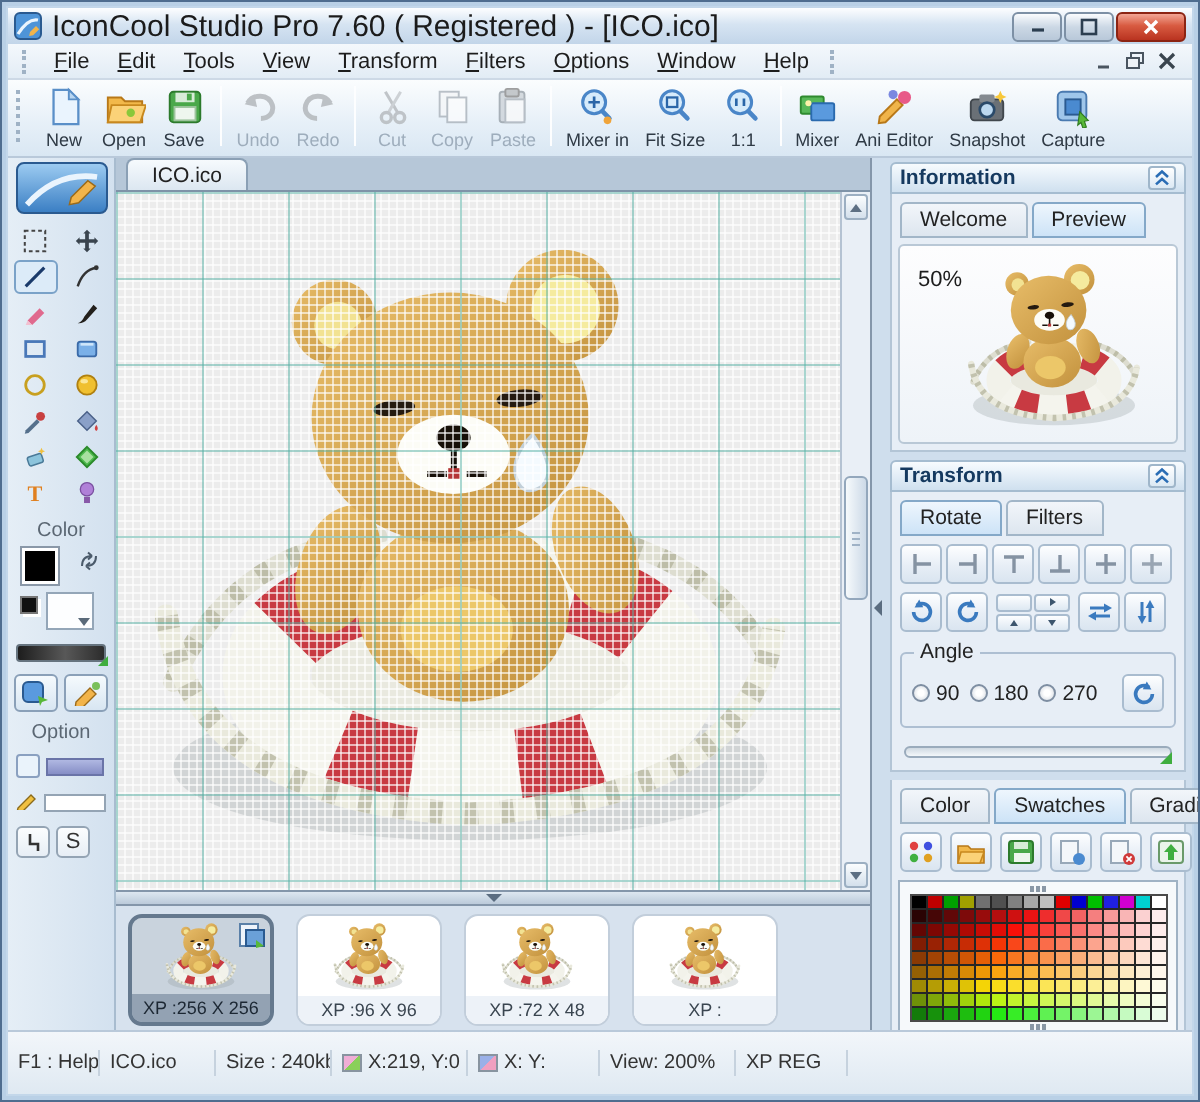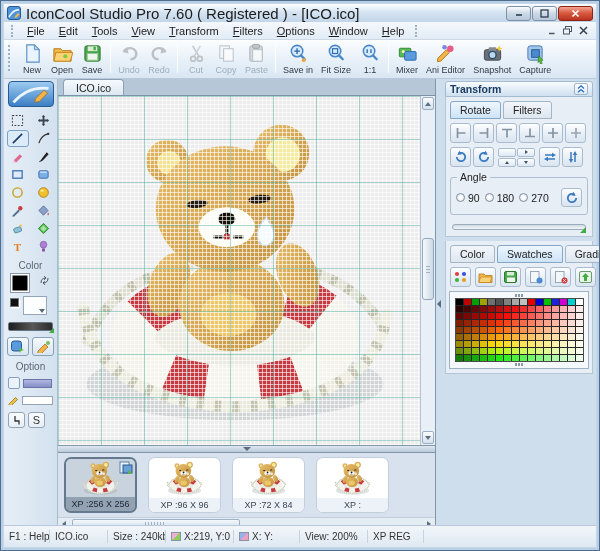--- a/index.html
+++ b/index.html
@@ -120,21 +120,21 @@
 .rot-btn{width:21px;height:19px;margin-left:auto}
 .tslider{position:relative;height:6px;margin:9px 4px 4px;border:1px solid #9aabbc;border-radius:3px;background:linear-gradient(#cfd9e2,#f3f7fa)}
 .tslider .gmark{position:absolute;right:-1px;bottom:-4px;width:0;height:0;border-left:6px solid transparent;border-bottom:6px solid #3fae3f}
 .mixrow{display:flex;gap:4px;margin:4px 2px 0}
 .mixrow .btn3d{width:21px}
 .mixrow svg{width:15px;height:14px;display:block}
 .swatchbox{margin:4px 1px 2px;background:#f6f9fb;border:1px solid #9fb2c4;padding:1px 2px}
 .swmark{width:9px;height:3px;margin:1px auto;background:repeating-linear-gradient(90deg,#8a98a6 0 2px,transparent 2px 3px)}
 #swatch-grid{display:grid;grid-template-columns:repeat(16,7px);grid-auto-rows:6px;gap:1px;background:#262626;border:1px solid #4a4a4a;width:max-content;margin:0 auto}
 
-.statusbar{position:absolute;left:3px;bottom:3px;right:3px;height:22px;background:linear-gradient(#f2f6fa,#dfe9f2);border-top:1px solid #b9c9da;display:flex;align-items:center;font-size:10px;color:#333}
+.statusbar{position:absolute;left:3px;bottom:3px;right:3px;height:32px;background:linear-gradient(#f2f6fa,#dfe9f2);border-top:1px solid #b9c9da;display:flex;align-items:center;font-size:10px;color:#333}
 .st-cell{display:flex;align-items:center;gap:3px;padding:0 5px;border-right:1px solid #c6d2de;height:13px;white-space:nowrap;overflow:hidden;flex:none}
 .st-ic{width:10px;height:9px;border:1px solid #8894a0;display:inline-block;flex:none}
 .ic1{background:linear-gradient(135deg,#f0aed6 50%,#8ad05a 50%)}
 .ic2{background:linear-gradient(135deg,#9ab0e8 50%,#f0a0c0 50%)}
 .tri-down{width:0;height:0;border-left:4px solid transparent;border-right:4px solid transparent;border-top:4px solid #5a6c80}
 </style>
 </head>
 <body>
 
 <svg width="0" height="0" style="position:absolute" aria-hidden="true">
@@ -331,21 +331,21 @@
         <span class="tb-sep"></span>
         <div class="tbtn">
           <span class="ticon">
             <svg viewBox="0 0 22 22">
               <circle cx="9.5" cy="8.5" r="6" fill="#d6ebfb" stroke="#4a86c8" stroke-width="1.6"></circle>
               <path d="M13.8 13.2 L17.5 17" stroke="#4a86c8" stroke-width="2.4" stroke-linecap="round"></path>
               <path d="M6.5 8.5 h6 M9.5 5.5 v6" stroke="#2a66a8" stroke-width="1.4"></path>
               <circle cx="16.5" cy="18" r="2" fill="#f0a43a"></circle>
             </svg>
           </span>
-          <span class="tlabel">Save in</span>
+          <span class="tlabel">Mixer in</span>
         </div>
         <div class="tbtn">
           <span class="ticon">
             <svg viewBox="0 0 22 22">
               <circle cx="9.5" cy="8.5" r="6" fill="#d6ebfb" stroke="#4a86c8" stroke-width="1.6"></circle>
               <path d="M13.8 13.2 L17.5 17" stroke="#4a86c8" stroke-width="2.4" stroke-linecap="round"></path>
               <rect x="6.8" y="6" width="5.4" height="5" fill="none" stroke="#2a66a8" stroke-width="1.2"></rect>
             </svg>
           </span>
           <span class="tlabel">Fit Size</span>
@@ -602,21 +602,21 @@
               </svg>
             </div>
             <div class="card-lbl">XP :96 X 96</div>
           </div>
           <div class="card">
             <div class="card-img">
               <svg class="bear-sm" viewBox="0 0 100 100">
                 <use href="#bear"></use>
               </svg>
             </div>
-            <div class="card-lbl">XP :72 X 84</div>
+            <div class="card-lbl">XP :72 X 48</div>
           </div>
           <div class="card">
             <div class="card-img">
               <svg class="bear-sm" viewBox="0 0 100 100">
                 <use href="#bear"></use>
               </svg>
             </div>
             <div class="card-lbl">XP :</div>
           </div>
         </div>
@@ -628,20 +628,42 @@
         <span class="harr r"></span>
       </div>
     </div>
 
     <div class="vsplit">
         <span class="tri-l"></span>
       </div>
 
     <div class="rightpanel">
 
+      <div class="section">
+        <div class="sec-head">
+          <span>Information</span>
+          <span class="collapse">
+              <svg width="10" height="10" viewBox="0 0 10 10">
+                <path d="M2 4.5 L5 1.8 L8 4.5 M2 8.2 L5 5.5 L8 8.2" fill="none" stroke="#2a6db5" stroke-width="1.3"></path>
+              </svg>
+            </span>
+        </div>
+        <div class="sec-body">
+          <div class="sec-tabs">
+            <span class="ptab">Welcome</span>
+            <span class="ptab active">Preview</span>
+          </div>
+          <div class="preview-box">
+            <span class="zoomlbl">50%</span>
+            <svg class="bear-med" viewBox="0 0 100 100">
+                <use href="#bear"></use>
+              </svg>
+          </div>
+        </div>
+      </div>
 
       <div class="section">
         <div class="sec-head">
           <span>Transform</span>
           <span class="collapse">
               <svg width="10" height="10" viewBox="0 0 10 10">
                 <path d="M2 4.5 L5 1.8 L8 4.5 M2 8.2 L5 5.5 L8 8.2" fill="none" stroke="#2a6db5" stroke-width="1.3"></path>
               </svg>
             </span>
         </div>

